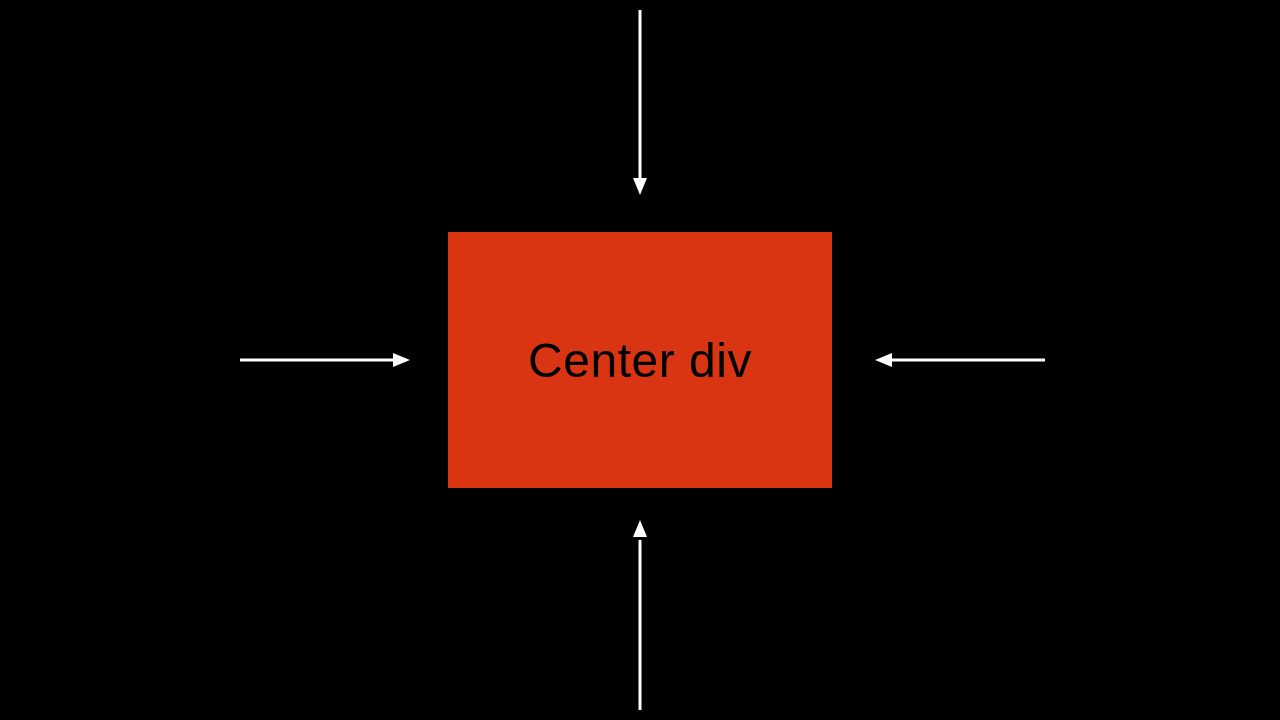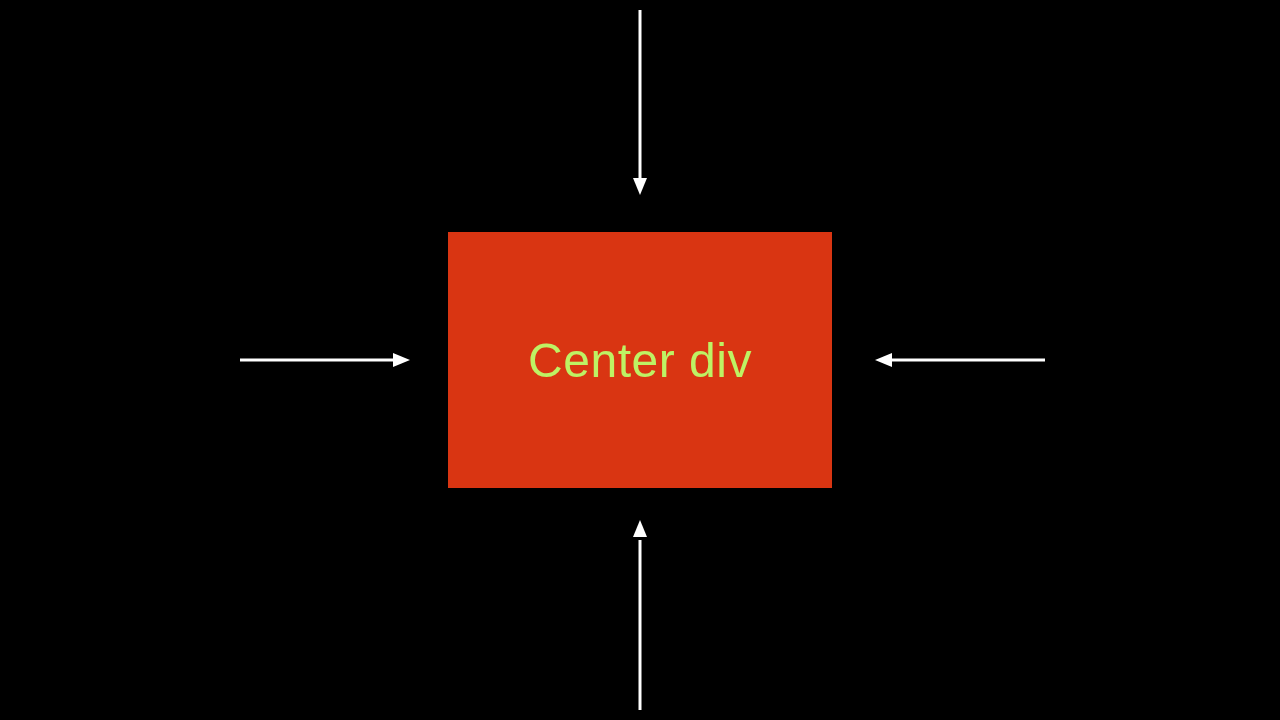--- a/index.html
+++ b/index.html
@@ -20,21 +20,21 @@
       left: 448px;
       top: 232px;
       width: 384px;
       height: 256px;
       background: #d93512;
       display: flex;
       align-items: center;
       justify-content: center;
     }
     .center-box span {
-      color: #bef264;
+      color: #000000;
       font-size: 48px;
       font-weight: 500;
       letter-spacing: 0.5px;
     }
     .arrow {
       position: absolute;
     }
     .arrow svg {
       display: block;
     }

